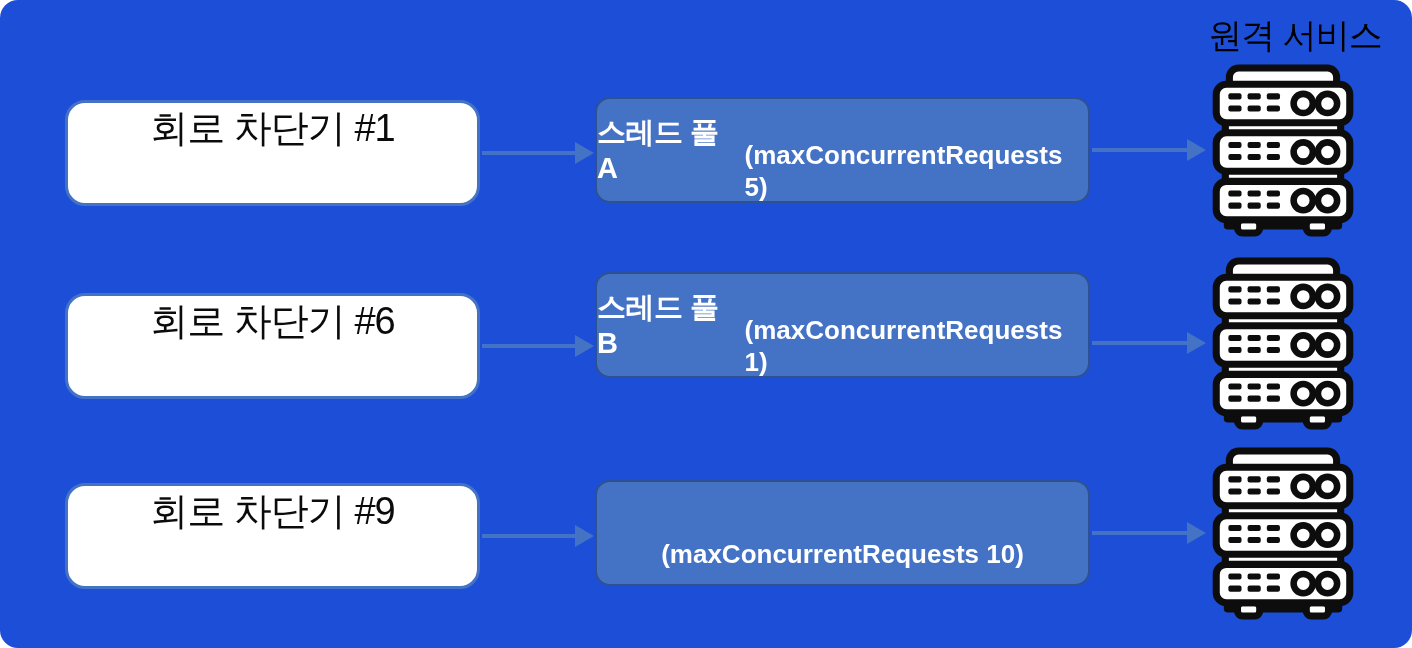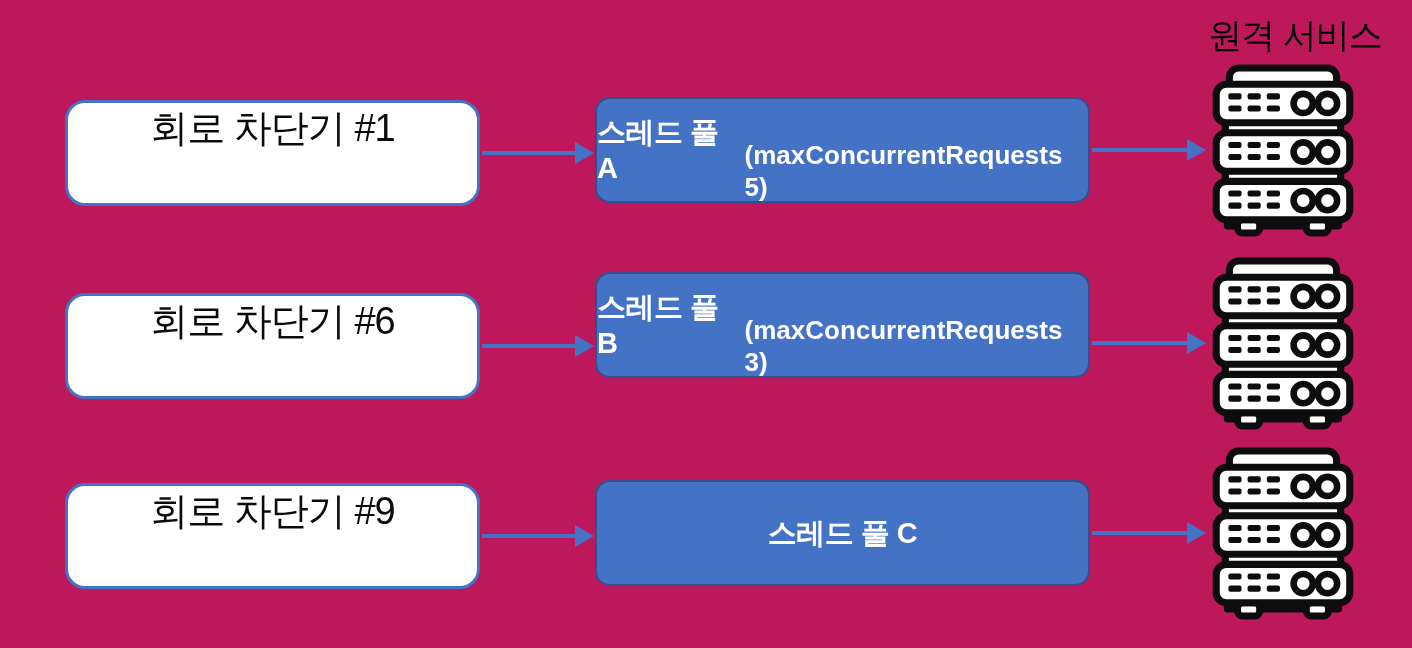--- a/index.html
+++ b/index.html
@@ -1,17 +1,17 @@
 <!DOCTYPE html>
 <html style="--accent-blue: #4472C4; --pool-border: #2F528F; --icon-black: #0D0D0D;"><head>
 <meta charset="utf-8">
 <style>
   html,body{margin:0;padding:0;background:#fff;}
   body{font-family:"Liberation Sans","DejaVu Sans",sans-serif;}
-  .canvas{position:relative;width:1412px;height:648px;background:#be185d;overflow:hidden;}
+  .canvas{position:relative;width:1412px;height:648px;background:#1d4ed8;overflow:hidden;border-radius:18px;}
 
   .remote-label{
     position:absolute;left:1178px;top:12px;width:234px;height:46px;
     font-size:34px;color:#000;text-align:center;line-height:46px;letter-spacing:-1px;
   }
 
   .breaker-box{
     position:absolute;left:65px;width:415px;height:106px;
     background:#fff;border:3.5px solid var(--accent-blue,#4472C4);border-radius:20px;
     display:flex;justify-content:center;box-sizing:border-box;
@@ -117,41 +117,41 @@
 
   <div class="breaker-box" style="top:293px">
     <span class="label">회로 차단기 #6</span>
   </div>
   <div class="arrow" style="left:482px;top:335px;width:112px">
     <div class="shaft"></div>
     <div class="head"></div>
   </div>
   <div class="pool-box" style="top:272px">
     <div class="pool-name">스레드 풀 B</div>
-    <div class="pool-config">(maxConcurrentRequests 3)</div>
+    <div class="pool-config">(maxConcurrentRequests 1)</div>
   </div>
   <div class="arrow" style="left:1092px;top:332px;width:114px">
     <div class="shaft"></div>
     <div class="head"></div>
   </div>
   <div class="server-icon" style="top:257px">
     <svg viewBox="0 0 140 172">
         <use href="#server-rack"></use>
       </svg>
   </div>
 
   <div class="breaker-box" style="top:483px">
     <span class="label">회로 차단기 #9</span>
   </div>
   <div class="arrow" style="left:482px;top:525px;width:112px">
     <div class="shaft"></div>
     <div class="head"></div>
   </div>
   <div class="pool-box" style="top:480px">
-    <div class="pool-name">스레드 풀 C</div>
+    <div class="pool-config">(maxConcurrentRequests 10)</div>
   </div>
   <div class="arrow" style="left:1092px;top:522px;width:114px">
     <div class="shaft"></div>
     <div class="head"></div>
   </div>
   <div class="server-icon" style="top:447px">
     <svg viewBox="0 0 140 172">
         <use href="#server-rack"></use>
       </svg>
   </div>

